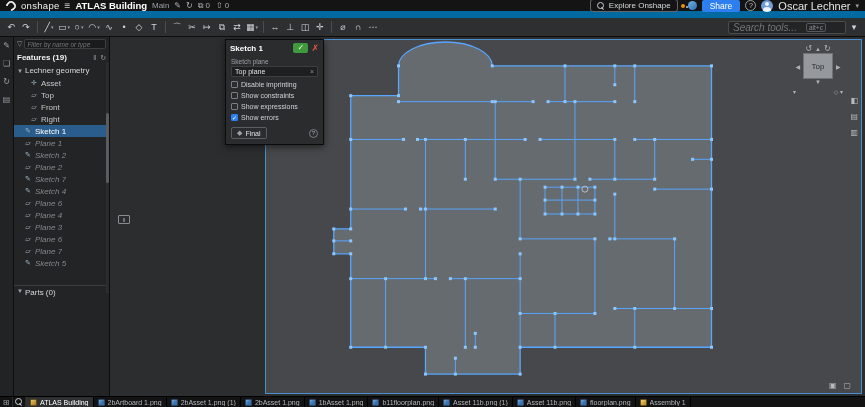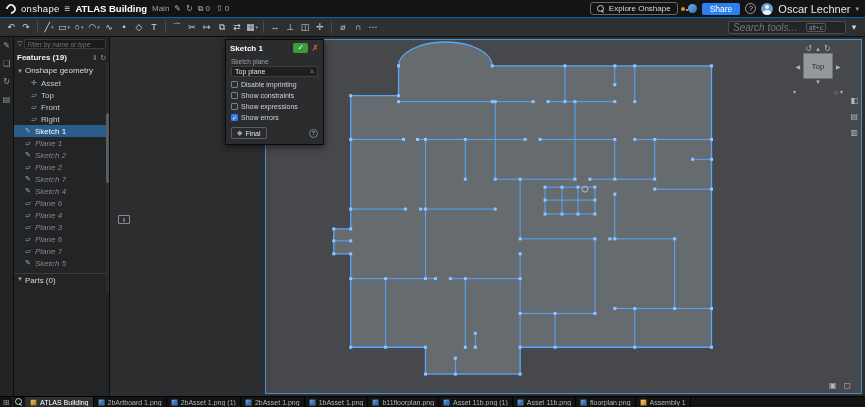--- a/index.html
+++ b/index.html
@@ -2,21 +2,21 @@
 <html><head>
 <meta charset="utf-8">
 <style>
   *{margin:0;padding:0;box-sizing:border-box;}
   html,body{width:865px;height:407px;overflow:hidden;background:#1b1c1e;
     font-family:"Liberation Sans","DejaVu Sans",sans-serif;color:#d6d8da;}
   .app{width:865px;height:407px;display:flex;flex-direction:column;position:relative;}
 
   
   .topbar{height:18px;background:#141414;display:flex;align-items:center;gap:5px;
-    padding:0 6px;font-size:9px;border-bottom:1px solid #0369a1;flex:0 0 18px;}
+    padding:0 6px;font-size:9px;border-bottom:7px solid #0369a1;flex:0 0 18px;}
   .logo{width:10px;height:10px;border:2px solid #e8e8e8;border-left-color:transparent;
     border-radius:50%;transform:rotate(-45deg);flex:0 0 auto;}
   .wordmark{font-size:9.5px;color:#f0f0f0;letter-spacing:.3px;}
   .hamburger{color:#cfd2d5;font-size:10px;cursor:pointer;}
   .doc-title{font-weight:bold;color:#fff;font-size:9.5px;white-space:nowrap;}
   .ws-label{color:#9aa0a6;font-size:8px;}
   .tb-ic{color:#a9adb2;font-size:8px;cursor:pointer;}
   .badge{display:flex;align-items:center;gap:2px;color:#a9adb2;font-size:8px;cursor:pointer;}
   .spacer{flex:1;}
   .explore-btn{display:flex;align-items:center;gap:4px;border:1px solid #64686c;border-radius:3px;
@@ -68,21 +68,21 @@
   .fh-icons{margin-left:auto;display:flex;gap:4px;color:#9aa0a5;font-weight:normal;font-size:7px;}
   .fgroup{display:flex;align-items:center;gap:2px;padding:2px 3px;color:#d6d8da;cursor:pointer;}
   .gcaret{font-size:6px;color:#9aa0a5;}
   .frow{display:flex;align-items:center;gap:3px;height:12px;padding:0 3px 0 10px;cursor:pointer;color:#c6c9cc;}
   .frow .ficon{font-size:7px;color:#9fb3c4;width:8px;text-align:center;}
   .frow .flabel{white-space:nowrap;overflow:hidden;}
   .frow.sel{background:#2b5d8c;color:#fff;}
   .frow.rolled{color:#84888c;font-style:italic;}
   .frow.child{padding-left:16px;}
   .parts-head{display:flex;gap:2px;padding:2px 3px;color:#d6d8da;
-    border-top:1px solid #3a3c3e;margin-top:4px;cursor:pointer;}
+    border-top:1px solid #3a3c3e;margin-top:16px;cursor:pointer;}
   .fscroll{position:absolute;right:0;top:26px;width:3px;height:230px;background:#2b2c2d;}
   .fscroll-thumb{position:absolute;top:50px;width:3px;height:70px;background:#5a5d60;border-radius:2px;}
 
   
   .graphics{flex:1;position:relative;background:#2c2d2f;}
   .viewport{position:absolute;left:155px;right:3px;top:2px;bottom:2px;background:#46484b;
     border:1px solid #4a8fd0;overflow:hidden;}
   .viewport svg{position:absolute;inset:0;width:100%;height:100%;}
   .sketch-label{position:absolute;left:6px;top:3px;font-size:9px;color:#c9d7e6;}
 
@@ -285,21 +285,21 @@
       </div>
       <div class="fheader">
         <span>Features (19)</span>
         <span class="fh-icons">
             <span>‖</span>
             <span>↻</span>
           </span>
       </div>
       <div class="fgroup">
         <span class="gcaret">▼</span>
-        <span>Onshape geometry</span>
+        <span>Lechner geometry</span>
       </div>
       <div>
           <div class="frow child">
             <span class="ficon">✛</span>
             <span class="flabel">Asset</span>
           </div>
           <div class="frow child">
             <span class="ficon">▱</span>
             <span class="flabel">Top</span>
           </div>

